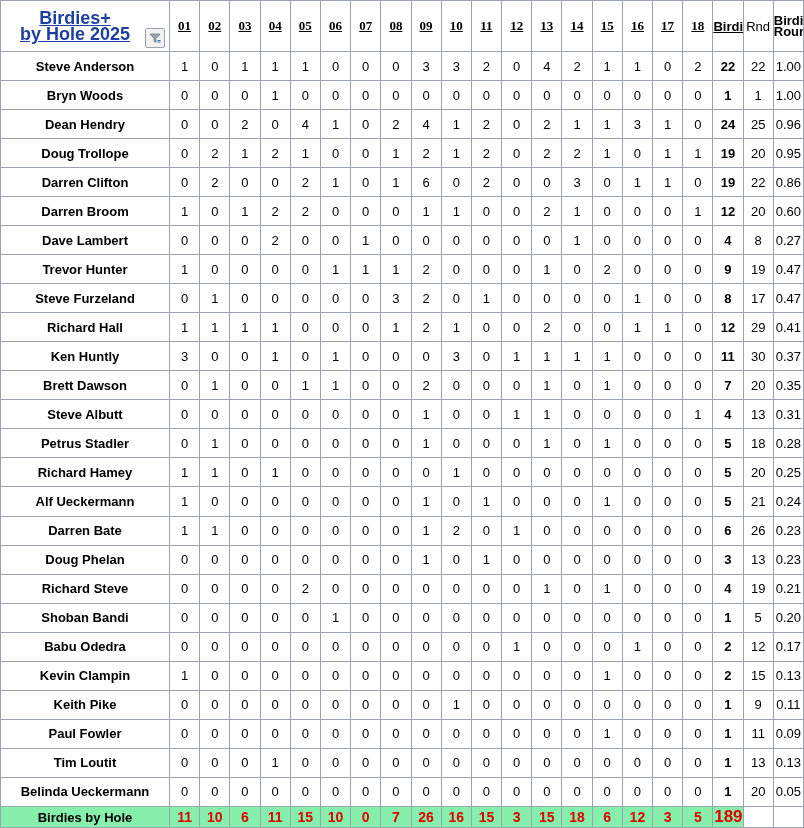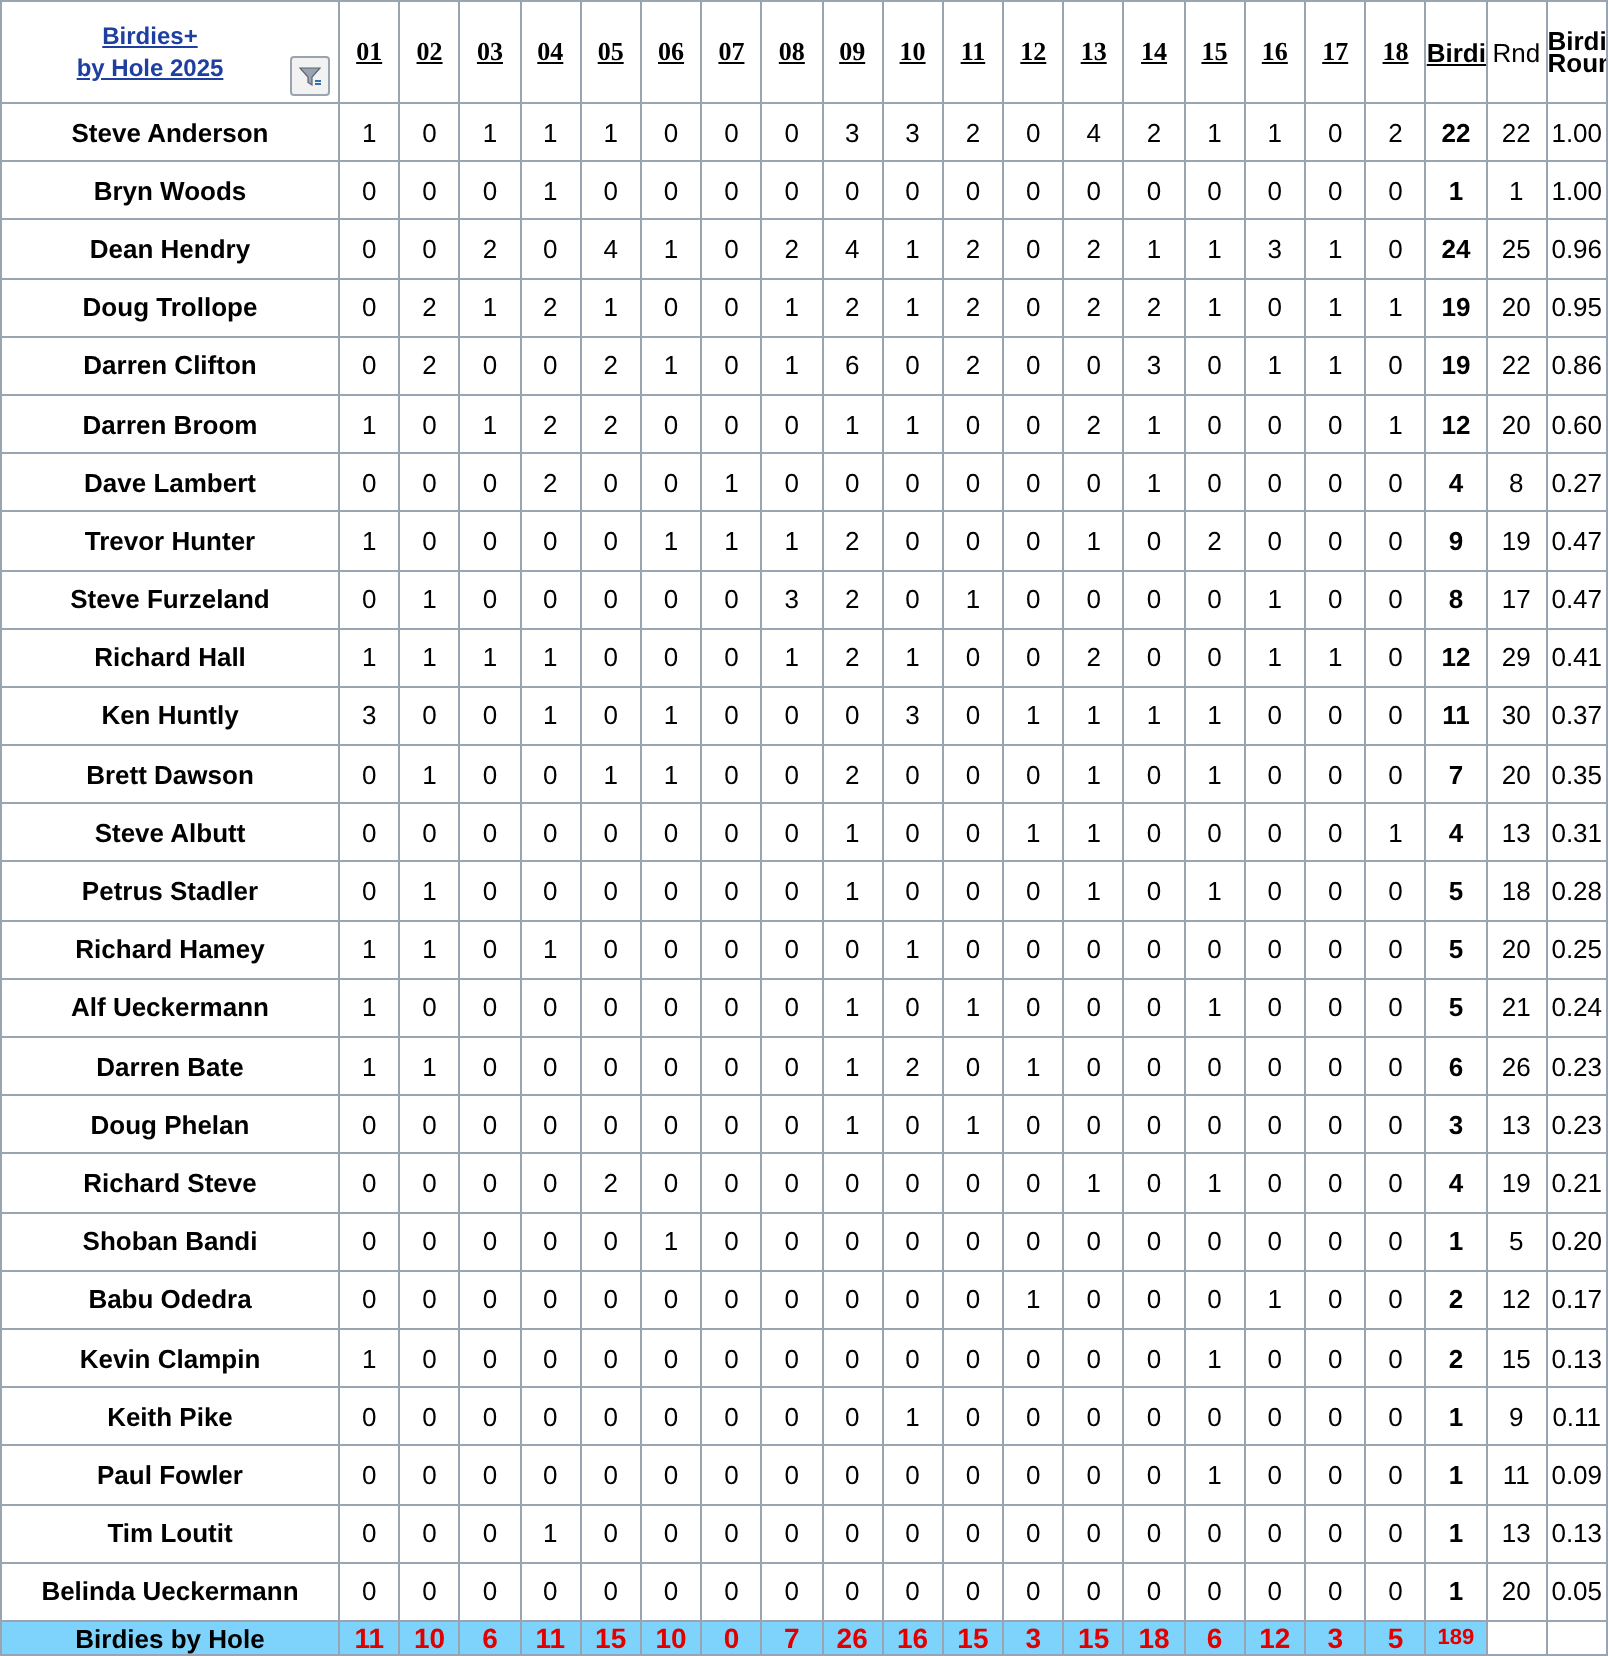--- a/index.html
+++ b/index.html
@@ -35,21 +35,21 @@
   .hdr-title {
     background: #ffff00;
     width: 168px;
     text-align: center;
     padding: 2px 4px;
     position: relative;
   }
   .hdr-title .title-text {
     display: block;
     font-weight: bold;
-    font-size: 12px;
+    font-size: 18px;
     color: #1f3fa0;
     text-decoration: underline;
     line-height: 16px;
     padding-right: 20px;
   }
   .filter-icon {
     position: absolute;
     right: 4px;
     bottom: 3px;
     width: 18px;
@@ -110,34 +110,35 @@
     font-size: 15px;
   }
   td.rnd {
     font-size: 12px;
   }
   td.bpr {
     font-size: 12px;
   }
   
   tr.footer td {
-    background: #7dd3fc;
+    background: #86efac;
     font-weight: bold;
   }
   tr.footer td.name {
     font-size: 13px;
     color: #000;
   }
   tr.footer td.num {
     color: #e00000;
     font-size: 14px;
   }
   tr.footer td.total {
     color: #e00000;
-    font-size: 11px;
+    font-size: 17px;
+    text-align: right;
   }
   tr.footer td.rnd, tr.footer td.bpr {
     background: #ffffff;
     border-left: 1px solid #9aa4b0;
   }
   tr.footer td.blank {
     background: #ffffff;
   }
 </style>
 </head>

